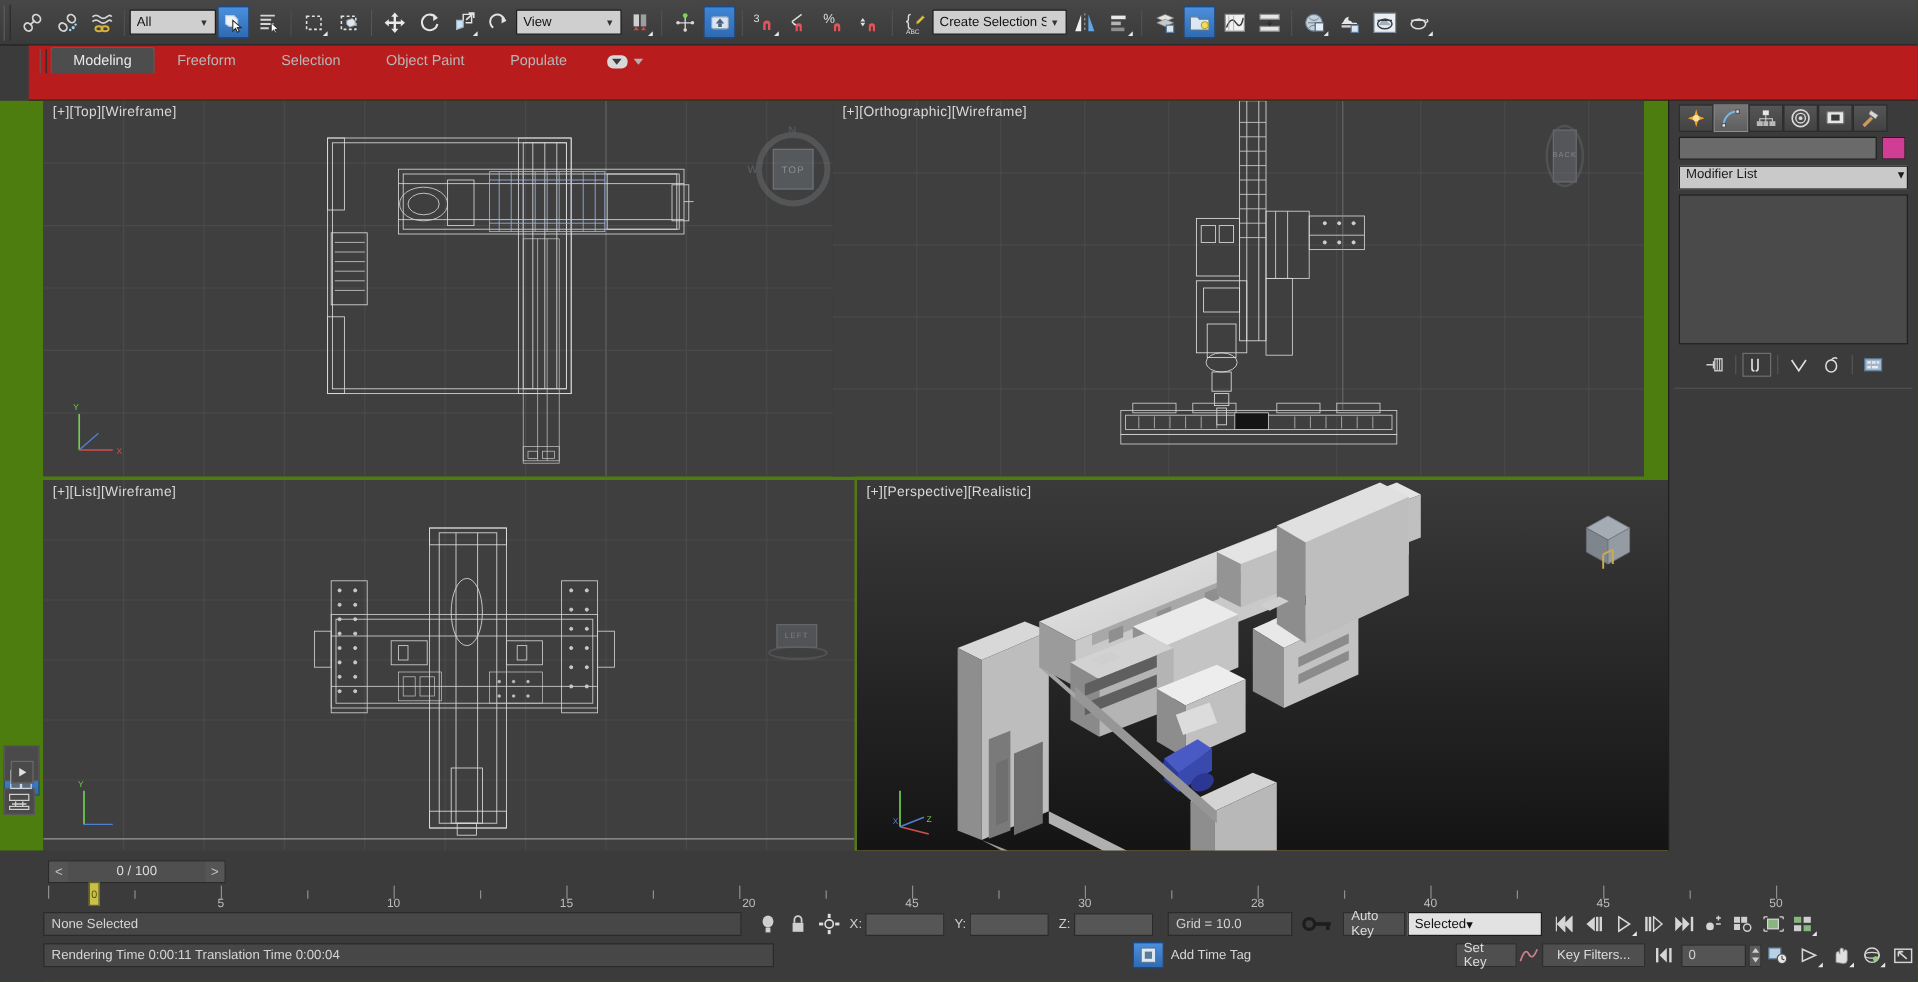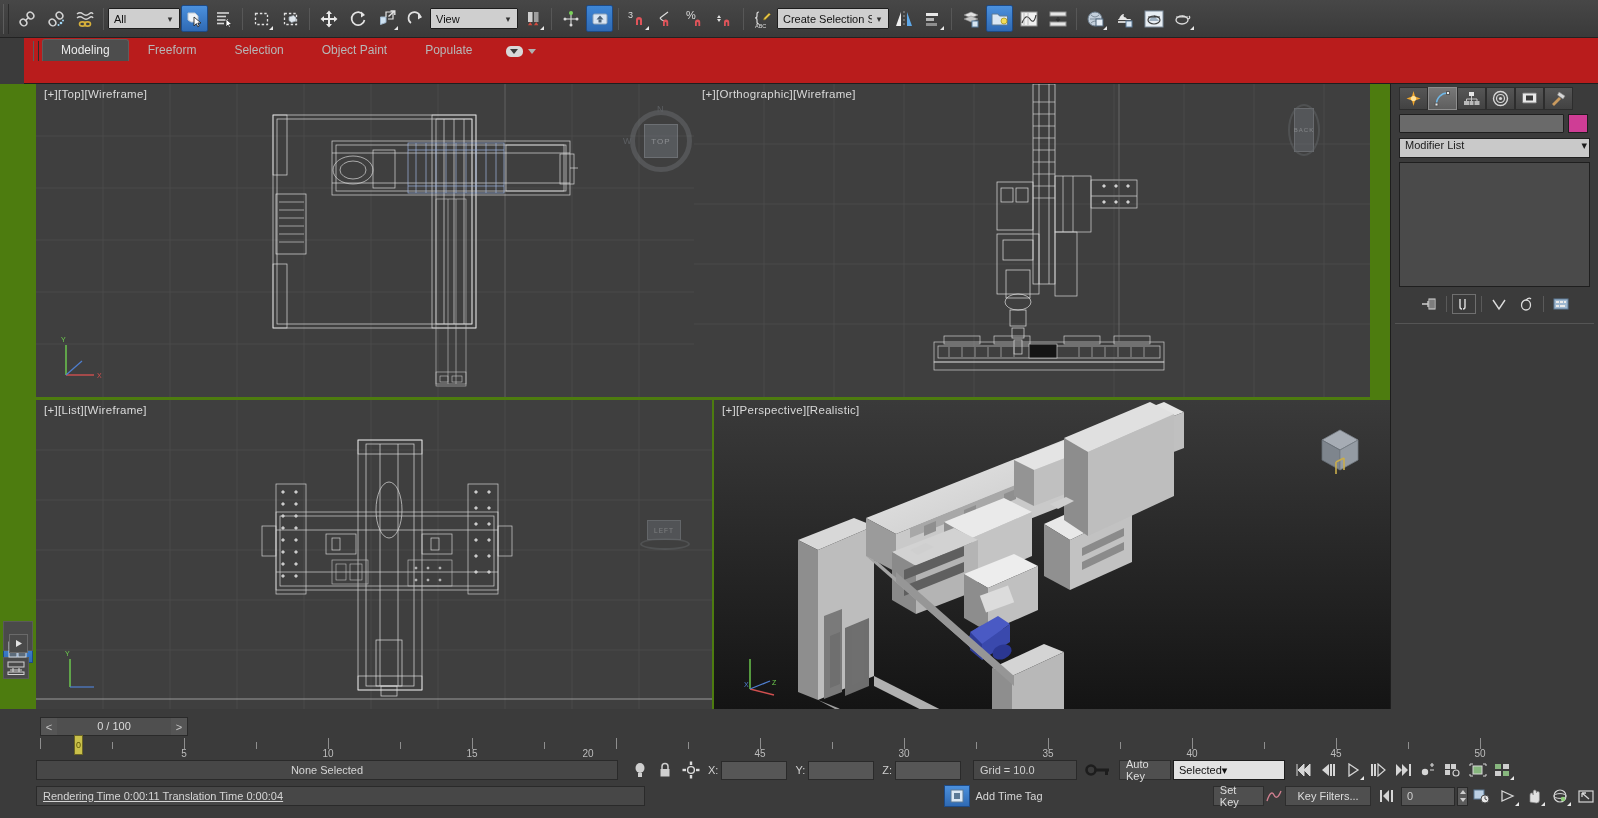--- a/index.html
+++ b/index.html
@@ -1046,33 +1046,33 @@
       <div class="tick" style="left:1080px;height:7px;"></div>
       <div class="tick" style="left:1152px;height:11px;"></div>
       <div class="tick" style="left:1224px;height:7px;"></div>
       <div class="tick" style="left:1296px;height:11px;"></div>
       <div class="tick" style="left:1368px;height:7px;"></div>
       <div class="tick" style="left:1440px;height:11px;"></div>
 
       <div class="lbl" style="left:144px;">5</div>
       <div class="lbl" style="left:288px;">10</div>
       <div class="lbl" style="left:432px;">15</div>
-      <div class="lbl" style="left:548px;margin-top:40px;">20</div>
+      <div class="lbl" style="left:584px;margin-top:40px;">20</div>
       <div class="lbl" style="left:720px;">45</div>
       <div class="lbl" style="left:864px;">30</div>
-      <div class="lbl" style="left:1008px;">35</div>
+      <div class="lbl" style="left:1008px;">28</div>
       <div class="lbl" style="left:1152px;">40</div>
       <div class="lbl" style="left:1296px;">45</div>
       <div class="lbl" style="left:1440px;">50</div>
     </div>
     <div class="playhead" style="left:74px;"></div>
     <span class="phnum" style="left:76px;">0</span>
 
     <div class="statusrow">
-      <div class="sfield" style="width:582px;justify-content:center;">
+      <div class="sfield" style="width:582px;">
         <span>None Selected</span>
       </div>
       <div style="display:flex;align-items:center;gap:10px;margin-left:14px;">
         <svg width="16" height="18" viewBox="0 0 16 18">
           <ellipse cx="8" cy="7" rx="4.5" ry="5" fill="#cfcfcf"></ellipse>
             <rect x="6" y="12" width="4" height="4" fill="#cfcfcf"></rect>
         </svg>
         <svg width="14" height="18" viewBox="0 0 14 18">
           <path d="M4 8 L4 5.5 a3 3 0 0 1 6 0 L10 8" fill="none" stroke="#cfcfcf" stroke-width="1.5"></path>
           <rect x="2.5" y="8" width="9" height="7.5" fill="#cfcfcf"></rect>
@@ -1170,21 +1170,21 @@
               <rect x="9" y="1" width="6" height="5" fill="#cfcfcf"></rect>
               <rect x="1" y="8" width="6" height="5" fill="#cfcfcf"></rect>
               <rect x="9" y="8" width="6" height="5" fill="#87b77e"></rect>
             </svg>
           <span class="corner"></span>
         </div>
       </div>
     </div>
 
     <div class="statusrow2">
-      <div class="sfield" style="width:626px;text-decoration:underline;">
+      <div class="sfield" style="width:626px;">
         <span>Rendering Time  0:00:11    Translation Time  0:00:04</span>
       </div>
       <div style="width:300px;"></div>
       <div style="width:26px;height:22px;display:flex;align-items:center;justify-content:center;background:linear-gradient(#4b90dd,#2f6ab4);border:1px solid #1d4a86;margin-left:8px;">
         <svg width="16" height="16" viewBox="0 0 16 16">
           <rect x="2" y="2" width="12" height="12" fill="#dce8f4" stroke="#5d7a96"></rect>
           <rect x="5" y="5" width="6" height="6" fill="#5d7a96"></rect>
         </svg>
       </div>
       <div class="sfield" style="width:140px;border:none;background:transparent;">

